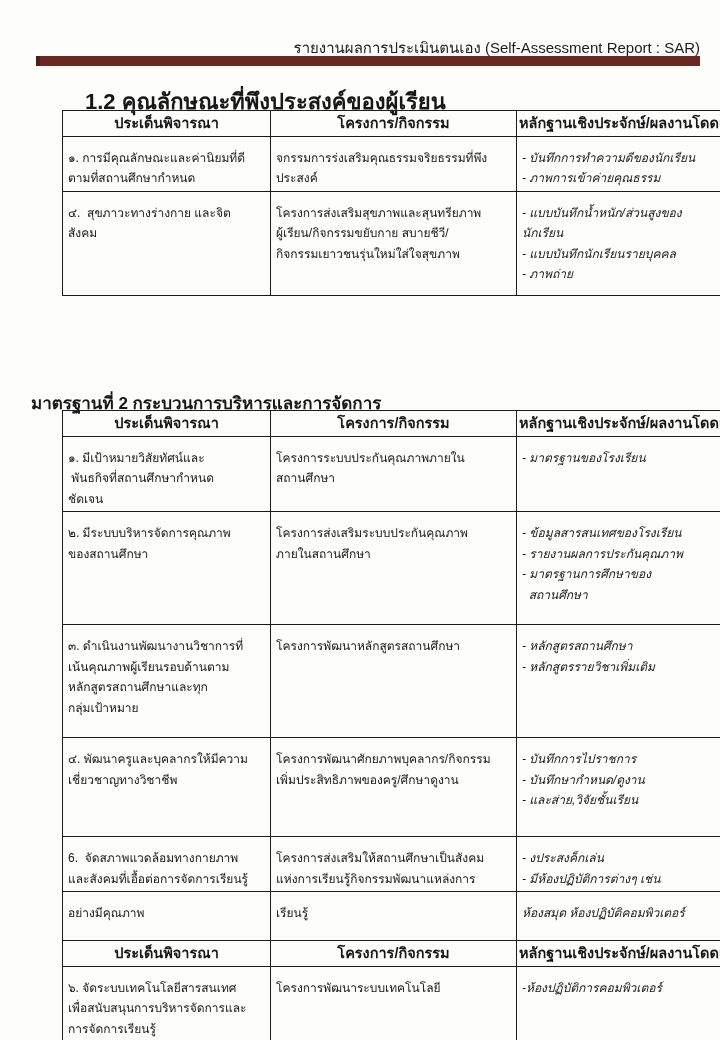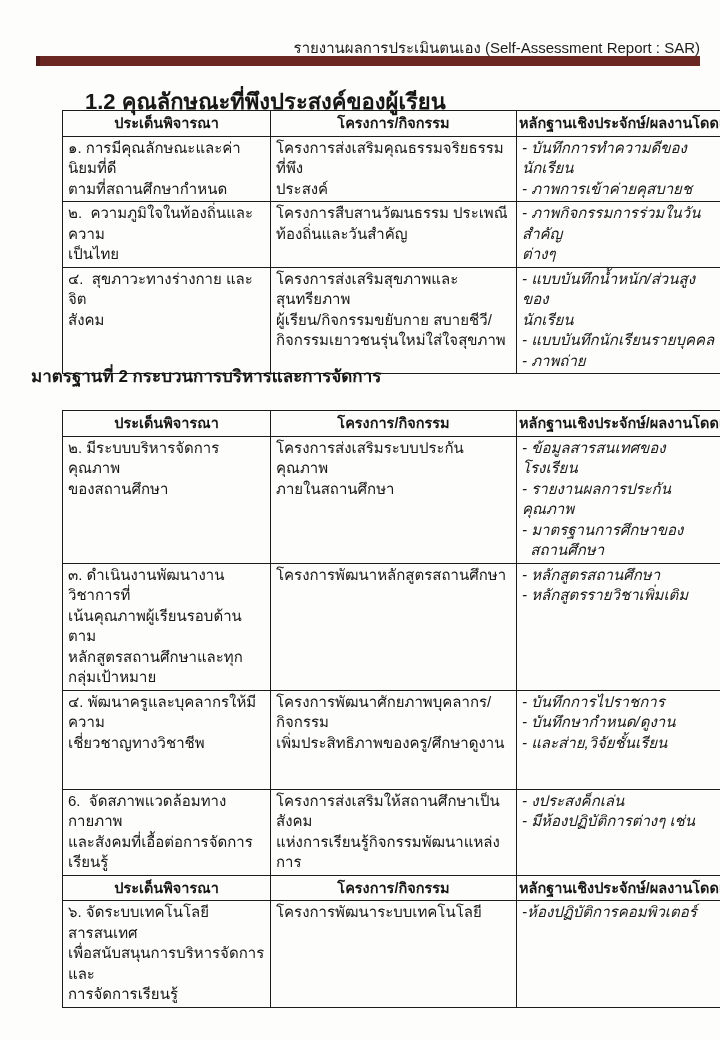--- a/index.html
+++ b/index.html
@@ -27,41 +27,41 @@
   }
   .section-title-1 {
     position: absolute;
     top: 84px;
     left: 85px;
     font-size: 22px;
     font-weight: bold;
   }
   .section-title-2 {
     position: absolute;
-    top: 362px;
+    top: 389px;
     left: 31px;
     font-size: 17px;
     font-weight: bold;
   }
   table.doc-table {
     position: absolute;
     left: 42px;
     width: 658px;
     border-collapse: collapse;
     table-layout: fixed;
     margin-left: 20px;
   }
   #table-1 { top: 110px; }
   #table-2 { top: 410px; }
   .doc-table td, .doc-table th {
     border: 1.5px solid #1c1c1c;
     vertical-align: top;
-    font-size: 15px;
+    font-size: 12px;
     line-height: 20.5px;
-    padding: 1px 5px 2px 5px;
+    padding: 11px 5px 2px 5px;
     overflow: hidden;
   }
   .doc-table th {
     font-weight: bold;
     text-align: center;
     white-space: nowrap;
     font-size: 14.5px;
     padding: 2px 2px;
   }
   .cell-text { white-space: pre-wrap; overflow-wrap: break-word; word-break: break-word; }
@@ -86,40 +86,26 @@
     <th>ประเด็นพิจารณา</th>
     <th>โครงการ/กิจกรรม</th>
     <th>หลักฐานเชิงประจักษ์/ผลงานโดดเด่น</th>
   </tr>
   <tr style="height:51px">
     <td>
           <div class="cell-text">๑. การมีคุณลักษณะและค่านิยมที่ดี
 ตามที่สถานศึกษากำหนด</div>
         </td>
     <td>
-          <div class="cell-text">โครงการส่งเสริมคุณธรรมจริยธรรมที่พึง
+          <div class="cell-text">จกรรมการร่งเสริมคุณธรรมจริยธรรมที่พึง
 ประสงค์</div>
         </td>
     <td>
       <div class="ev-line">- บันทึกการทำความดีของนักเรียน</div>
-      <div class="ev-line">- ภาพการเข้าค่ายคุสบายช</div>
-    </td>
-  </tr>
-  <tr style="height:42px">
-    <td>
-          <div class="cell-text">๒.  ความภูมิใจในท้องถิ่นและความ
-เป็นไทย</div>
-        </td>
-    <td>
-          <div class="cell-text">โครงการสืบสานวัฒนธรรม ประเพณี
-ท้องถิ่นและวันสำคัญ</div>
-        </td>
-    <td>
-      <div class="ev-line">- ภาพกิจกรรมการร่วมในวันสำคัญ
-ต่างๆ</div>
+      <div class="ev-line">- ภาพการเข้าค่ายคุณธรรม</div>
     </td>
   </tr>
   <tr style="height:104px">
     <td>
           <div class="cell-text">๔.  สุขภาวะทางร่างกาย และจิต
 สังคม</div>
         </td>
     <td>
           <div class="cell-text">โครงการส่งเสริมสุขภาพและสุนทรียภาพ
 ผู้เรียน/กิจกรรมขยับกาย สบายชีวี/
@@ -142,20 +128,34 @@
       <col style="width:208px">
       <col style="width:246px">
       <col style="width:204px">
     </colgroup>
   <tbody>
       <tr style="height:24px">
     <th>ประเด็นพิจารณา</th>
     <th>โครงการ/กิจกรรม</th>
     <th>หลักฐานเชิงประจักษ์/ผลงานโดดเด่น</th>
   </tr>
+  <tr style="height:70px">
+    <td>
+          <div class="cell-text">๑. มีเป้าหมายวิสัยทัศน์และ
+ พันธกิจที่สถานศึกษากำหนด
+ชัดเจน</div>
+        </td>
+    <td>
+          <div class="cell-text">โครงการระบบประกันคุณภาพภายใน
+สถานศึกษา</div>
+        </td>
+    <td>
+      <div class="ev-line">- มาตรฐานของโรงเรียน</div>
+    </td>
+  </tr>
   <tr style="height:113px">
     <td>
           <div class="cell-text">๒. มีระบบบริหารจัดการคุณภาพ
 ของสถานศึกษา</div>
         </td>
     <td>
           <div class="cell-text">โครงการส่งเสริมระบบประกันคุณภาพ
 ภายในสถานศึกษา</div>
         </td>
     <td>
@@ -202,20 +202,31 @@
         </td>
     <td>
           <div class="cell-text">โครงการส่งเสริมให้สถานศึกษาเป็นสังคม
 แห่งการเรียนรู้กิจกรรมพัฒนาแหล่งการ</div>
         </td>
     <td>
       <div class="ev-line">- งประสงค็กเล่น</div>
       <div class="ev-line">- มีห้องปฏิบัติการต่างๆ เช่น</div>
     </td>
   </tr>
+  <tr style="height:49px">
+    <td>
+          <div class="cell-text">อย่างมีคุณภาพ</div>
+        </td>
+    <td>
+          <div class="cell-text">เรียนรู้</div>
+        </td>
+    <td>
+      <div class="ev-line">ห้องสมุด ห้องปฏิบัติคอมพิวเตอร์</div>
+    </td>
+  </tr>
   <tr style="height:25px">
     <th>ประเด็นพิจารณา</th>
     <th>โครงการ/กิจกรรม</th>
     <th>หลักฐานเชิงประจักษ์/ผลงานโดดเด่น</th>
   </tr>
   <tr style="height:73px">
     <td>
           <div class="cell-text">๖. จัดระบบเทคโนโลยีสารสนเทศ
 เพื่อสนับสนุนการบริหารจัดการและ
 การจัดการเรียนรู้</div>

